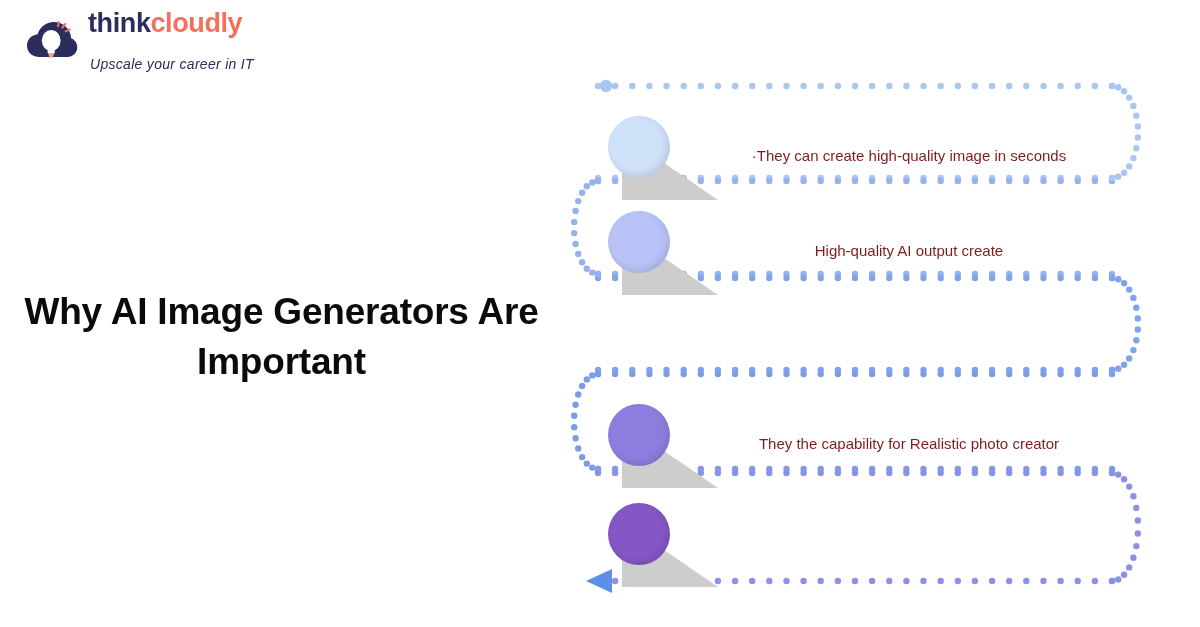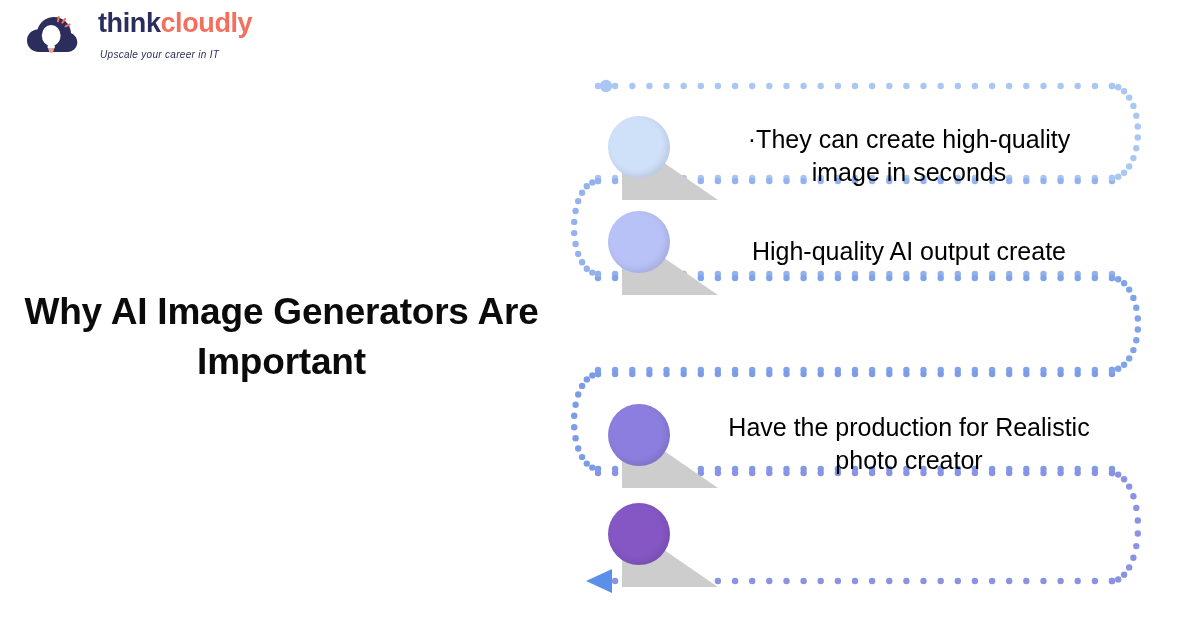--- a/index.html
+++ b/index.html
@@ -6,33 +6,33 @@
   body{
     width:1200px;height:627px;
     background:#ffffff;
     font-family:"Liberation Sans", sans-serif;
     overflow:hidden;
     position:relative;
   }
   
   #logo{
     position:absolute;left:26px;top:10px;
-    display:flex;align-items:flex-end;gap:20px;
+    display:flex;align-items:center;gap:10px;
   }
   #logo-mark{width:52px;height:48px;position:relative;flex:0 0 auto;}
   #logo-text-block{display:flex;flex-direction:column;line-height:1;}
   #logo-wordmark{
     font-size:27px;font-weight:bold;letter-spacing:-0.4px;
     white-space:nowrap;
   }
   #logo-word-think{color:#2b2d5c;}
   #logo-word-cloudly{color:#f2705d;}
   #logo-tagline{
-    font-size:10px;font-style:italic;color:#2b2d5c;
-    letter-spacing:0.3px;margin-top:13px;margin-left:2px;white-space:nowrap;
+    font-size:14px;font-style:italic;color:#2b2d5c;
+    letter-spacing:0.3px;margin-top:20px;margin-left:2px;white-space:nowrap;
   }
   
   #heading{
     position:absolute;
     left:24px;top:262px;width:515px;
     text-align:center;
     font-size:37px;
     font-weight:bold;
     color:#0b0b0b;
     line-height:1.36;
@@ -52,22 +52,22 @@
   .bullet-shadow{
     position:absolute;left:22px;top:16px;width:110px;height:74px;
   }
   .bullet-circle{
     position:absolute;left:8px;top:6px;width:62px;height:62px;
     border-radius:50%;
   }
   .row-text{
     flex:1 1 auto;
     text-align:center;
-    font-size:25px;
-    color:#000000;
+    font-size:15px;
+    color:#7f1d1d;
     line-height:1.32;
     padding-right:46px;
     padding-left:4px;
   }
 </style>
 </head>
 <body>
 
 <div id="logo">
   <div id="logo-mark">
@@ -502,21 +502,21 @@
         </div>
         <div class="row-text">High-quality AI output create</div>
       </div>
       <div class="row" style="top: 338px;">
         <div class="bullet-wrap">
           <div class="bullet-shadow"><svg width="110" height="74" viewBox="0 0 110 74">
               <path d="M0 74 L0 8 L96 74 Z" fill="#cdcdcd"></path>
             </svg></div>
           <div class="bullet-circle" style="background: rgb(140, 126, 222); box-shadow: rgba(0, 0, 0, 0.1) -3px -3px 6px inset;"></div>
         </div>
-        <div class="row-text">Have the production for Realistic photo creator</div>
+        <div class="row-text">They the capability for Realistic photo creator</div>
       </div>
       <div class="row" style="top: 437px;">
         <div class="bullet-wrap">
           <div class="bullet-shadow"><svg width="110" height="74" viewBox="0 0 110 74">
               <path d="M0 74 L0 8 L96 74 Z" fill="#cdcdcd"></path>
             </svg></div>
           <div class="bullet-circle" style="background: rgb(132, 87, 196); box-shadow: rgba(0, 0, 0, 0.1) -3px -3px 6px inset;"></div>
         </div>
       </div>
     </div>

